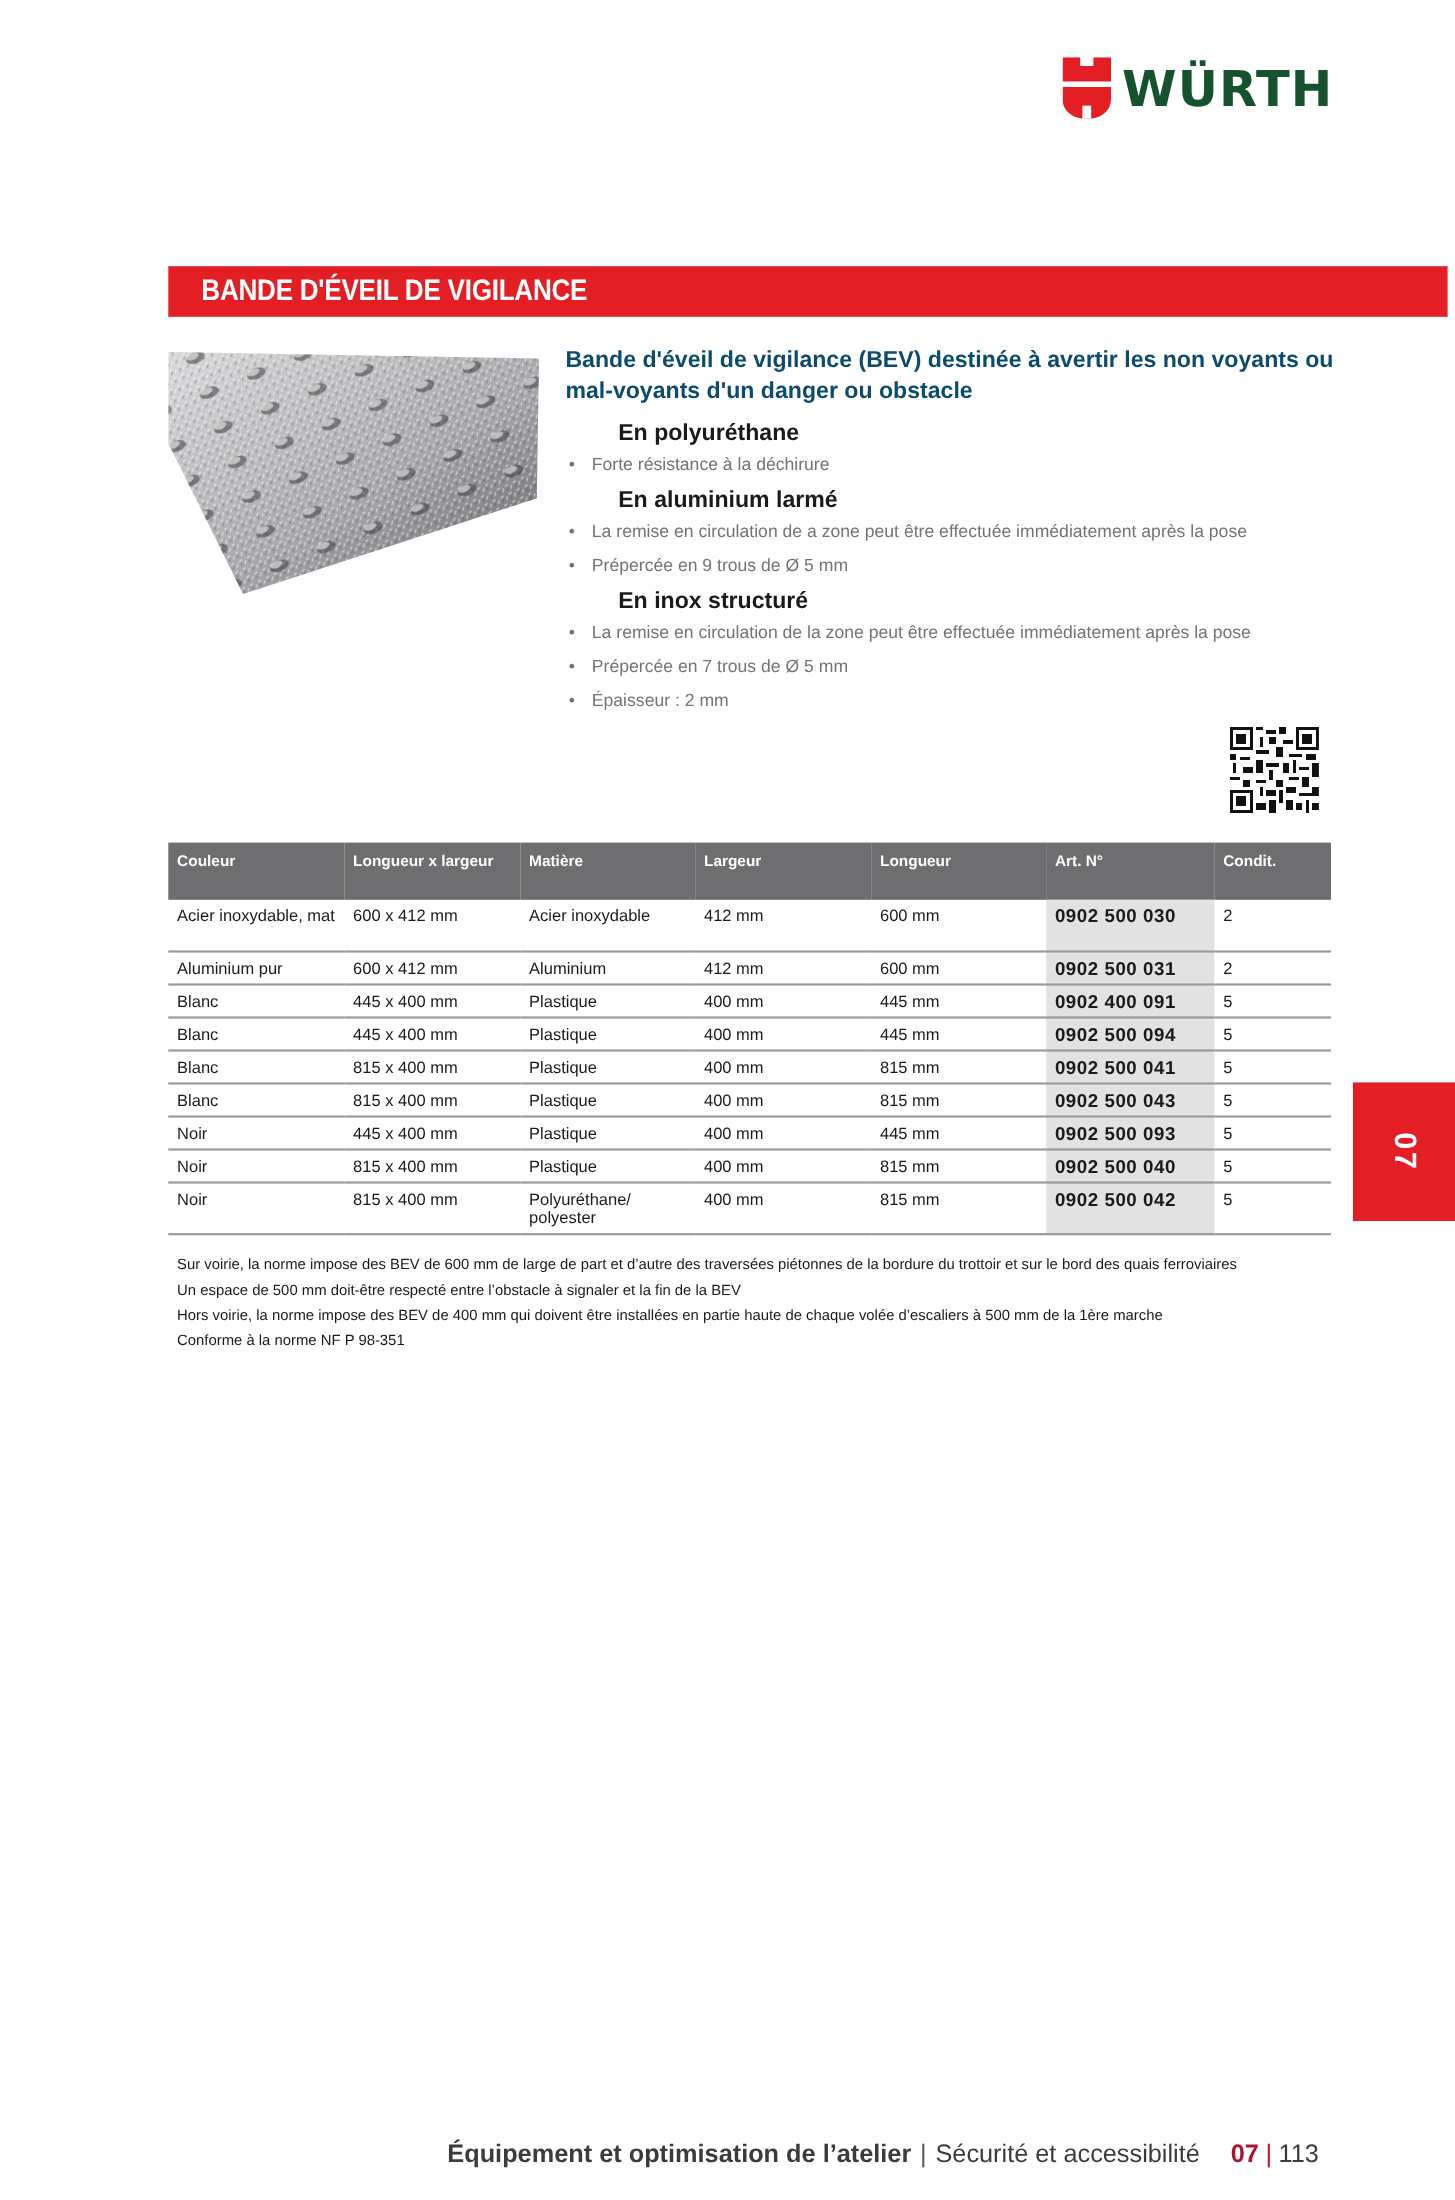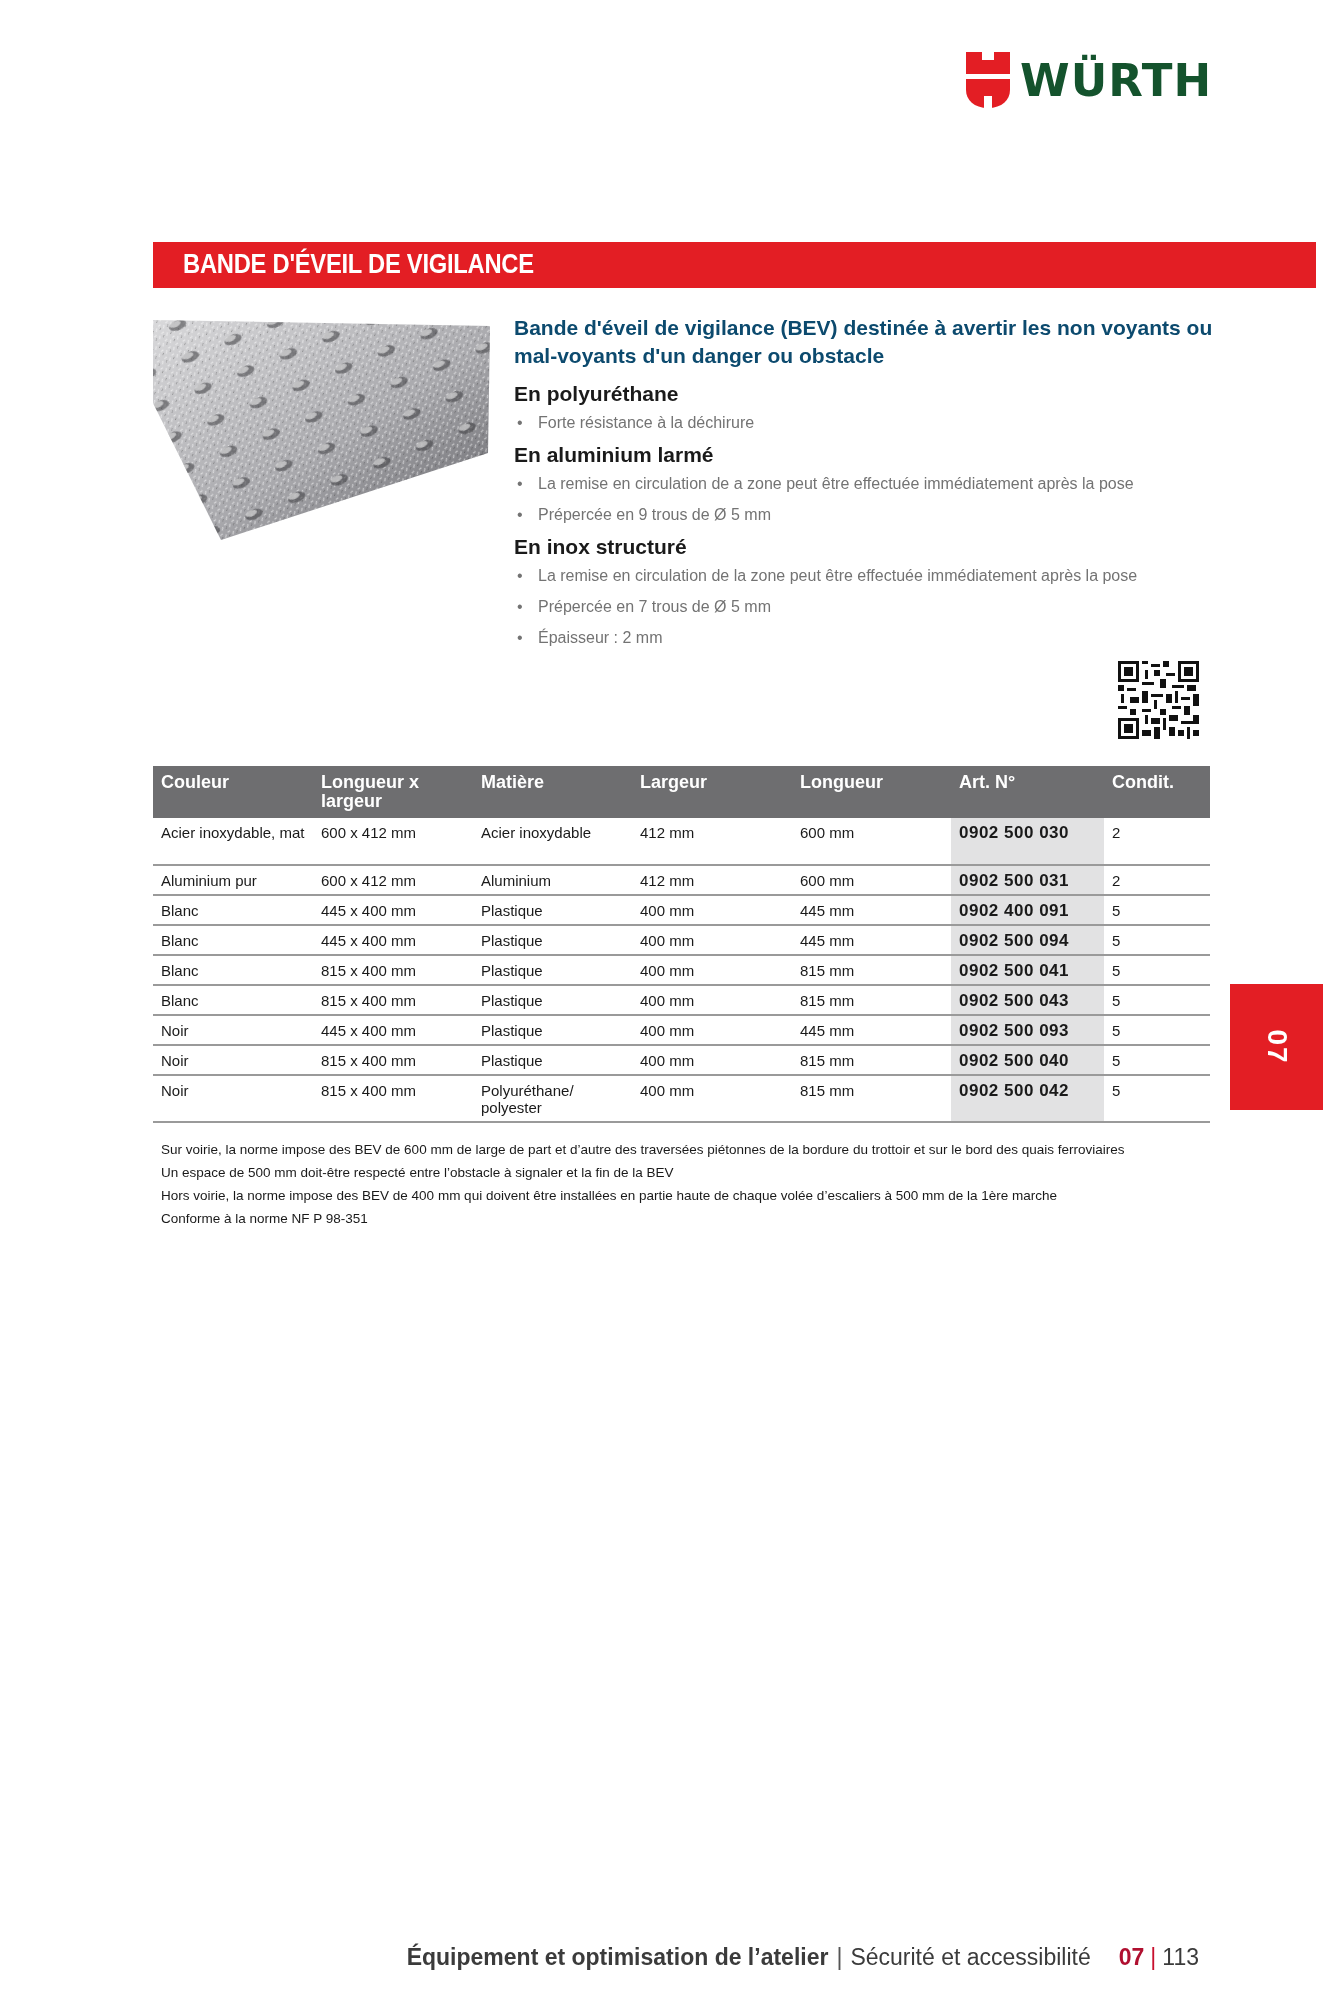--- a/index.html
+++ b/index.html
@@ -14,31 +14,31 @@
   
   .title-bar { position: absolute; left: 153px; top: 242px; width: 1163px; height: 46px; background: #e31e24; }
   .title-bar span { position: absolute; left: 30px; top: 7px; color: #fff; font-family: "Liberation Sans", sans-serif; font-weight: bold; font-size: 27px; letter-spacing: -0.3px; transform: scaleX(0.88); transform-origin: left center; white-space: nowrap; }
 
   
   .product-img { position: absolute; left: 153px; top: 318px; width: 337px; height: 225px; }
 
   
   .desc { position: absolute; left: 514px; top: 314px; width: 700px; }
   .desc .lead { color: #0c4a6e; font-weight: bold; font-size: 21px; line-height: 28px; margin-bottom: 10px; }
-  .desc .sub { font-weight: bold; font-size: 21px; line-height: 28px; color: #1a1a1a; }
+  .desc .sub { font-weight: bold; font-size: 21px; line-height: 28px; color: #1a1a1a; margin-left: 48px; }
   .desc ul { list-style: none; margin: 2px 0 4px 0; }
   .desc li { position: relative; padding-left: 24px; font-size: 16px; line-height: 25px; margin-bottom: 6px; color: #737373; }
   .desc li::before { content: "•"; position: absolute; left: 3px; top: 0; }
   .desc li b { font-weight: normal; }
 
   .qr { position: absolute; left: 1118px; top: 661px; width: 81px; height: 78px; }
 
   
   .tbl { position: absolute; left: 153px; top: 766px; width: 1057px; border-collapse: collapse; }
-  .tbl th { background: #6e6e70; color: #fff; text-align: left; vertical-align: top; font-weight: bold; font-size: 18px; line-height: 19px; padding: 7px 8px 6px 8px; height: 52px; }
+  .tbl th { background: #6e6e70; color: #fff; text-align: left; vertical-align: top; font-weight: bold; font-size: 14px; line-height: 19px; padding: 7px 8px 6px 8px; height: 52px; }
   .tbl td { font-size: 15px; line-height: 17px; padding: 6px 8px 5px 8px; vertical-align: top; border-bottom: 2px solid #9a9a9a; color: #1a1a1a; }
   .tbl td.art { background: #e2e2e3; font-weight: bold; font-size: 17px; letter-spacing: 0.5px; }
   .tbl tr.last td { border-bottom: 2px solid #9a9a9a; }
 
   
   .notes { position: absolute; left: 161px; top: 1138px; width: 1060px; }
   .notes p { font-size: 13.5px; line-height: 23px; color: #1a1a1a; white-space: nowrap; }
 
   
   .side-tab { position: absolute; left: 1230px; top: 984px; width: 93px; height: 126px; background: #e31e24; }

